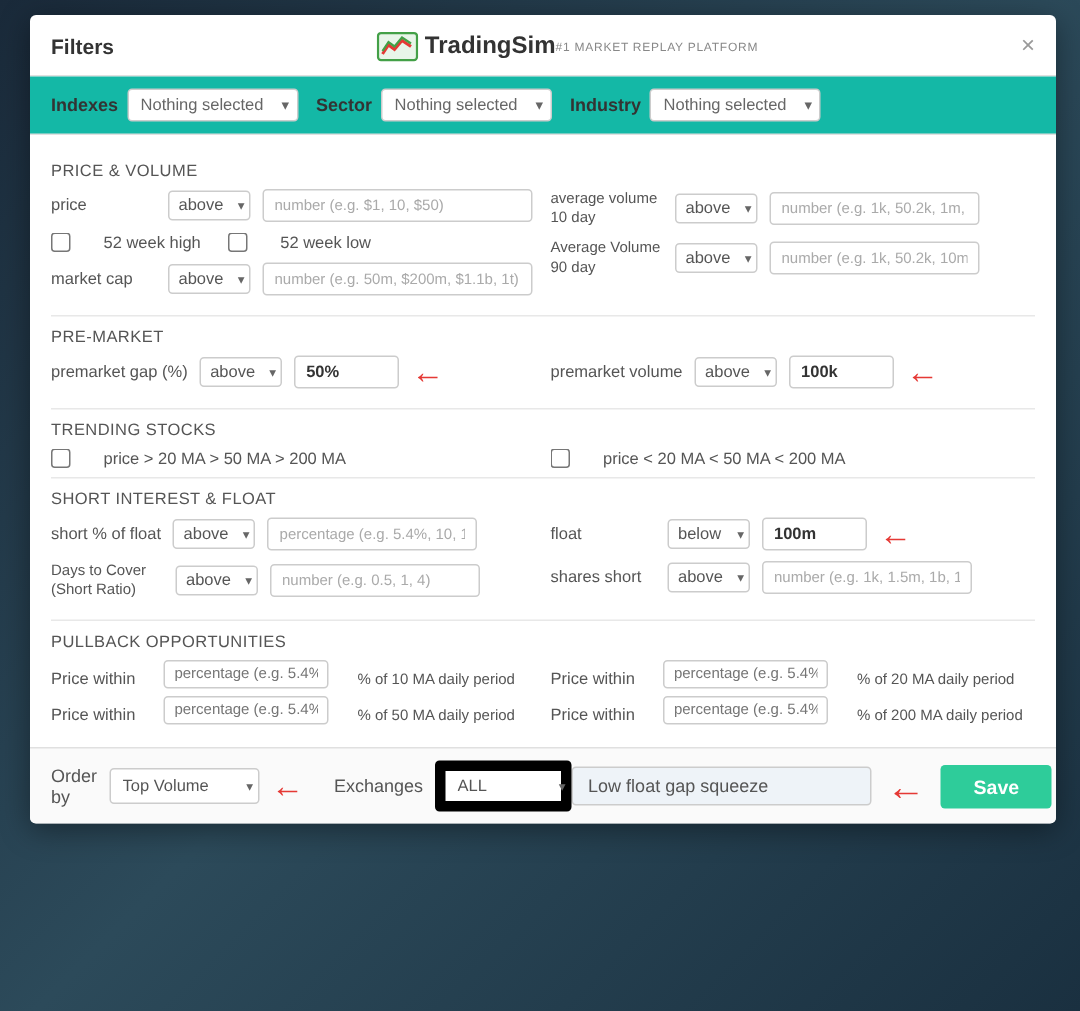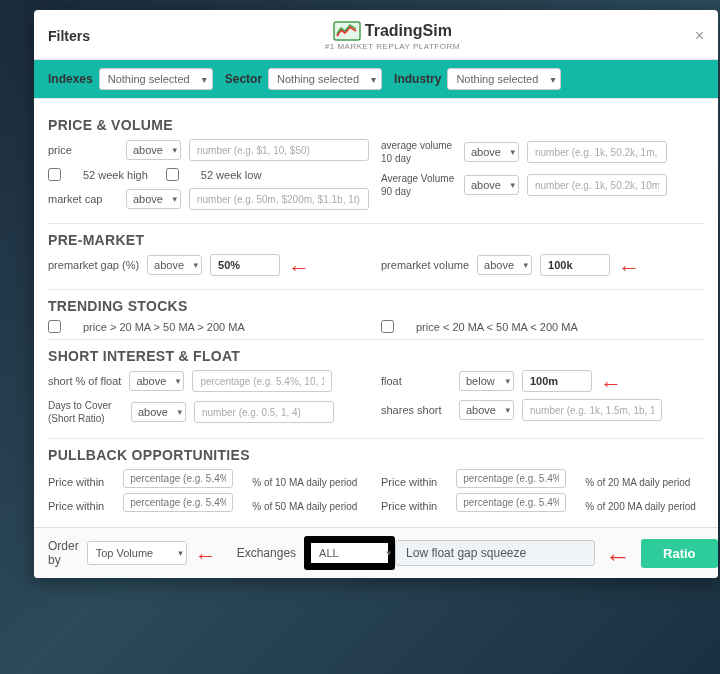--- a/index.html
+++ b/index.html
@@ -20,42 +20,42 @@
     }
     .bg-chart {
       position: absolute;
       top: 0; left: 0;
       width: 100%; height: 100%;
       background: linear-gradient(135deg, #1a2a3a 0%, #2c4a5a 50%, #1a3040 100%);
     }
     .modal {
       position: absolute;
       top: 10px;
-      left: 34px;
+      left: 20px;
       width: 684px;
       background: #fff;
       border-radius: 4px;
       box-shadow: 0 4px 20px rgba(0,0,0,0.4);
       overflow: hidden;
     }
     .modal-header {
       display: flex;
       align-items: center;
       justify-content: space-between;
       padding: 10px 14px 8px 14px;
       border-bottom: 1px solid #e0e0e0;
     }
     .modal-title {
       font-size: 14px;
       font-weight: bold;
       color: #333;
     }
     .logo-area {
       display: flex;
-      flex-direction: column;
+      flex-direction: row;
       align-items: center;
     }
     .logo-brand {
       font-size: 16px;
       font-weight: bold;
       color: #333;
       display: flex;
       align-items: center;
       gap: 4px;
     }
@@ -117,22 +117,22 @@
       pointer-events: none;
       color: #666;
       font-size: 10px;
     }
     .modal-body {
       padding: 10px 14px;
       max-height: 560px;
       overflow-y: auto;
     }
     .section-title {
-      font-size: 14px;
-      font-weight: bold;
+      font-size: 11px;
+      font-weight: normal;
       color: #555;
       margin: 8px 0 6px 0;
       text-transform: uppercase;
       letter-spacing: 0.3px;
     }
     .row {
       display: flex;
       align-items: center;
       gap: 8px;
       margin-bottom: 7px;
@@ -557,19 +557,19 @@
           <div class="select-sm-wrap">
             <select class="exchanges-select">
               <option>ALL</option><option>NYSE</option><option>NASDAQ</option>
             </select>
           </div>
         </div>
       </div>
       <div style="display:flex; align-items:center; gap:10px;">
         <input class="strategy-input" type="text" value="Low float gap squeeze" style="">
         <span class="red-arrow" style="font-size:26px;">←</span>
-        <button class="save-btn">Ratio</button>
+        <button class="save-btn">Save</button>
         <span class="red-arrow" style="font-size:26px;">←</span>
       </div>
     </div>
 
   </div>
 </div>
 
 </body></html>

